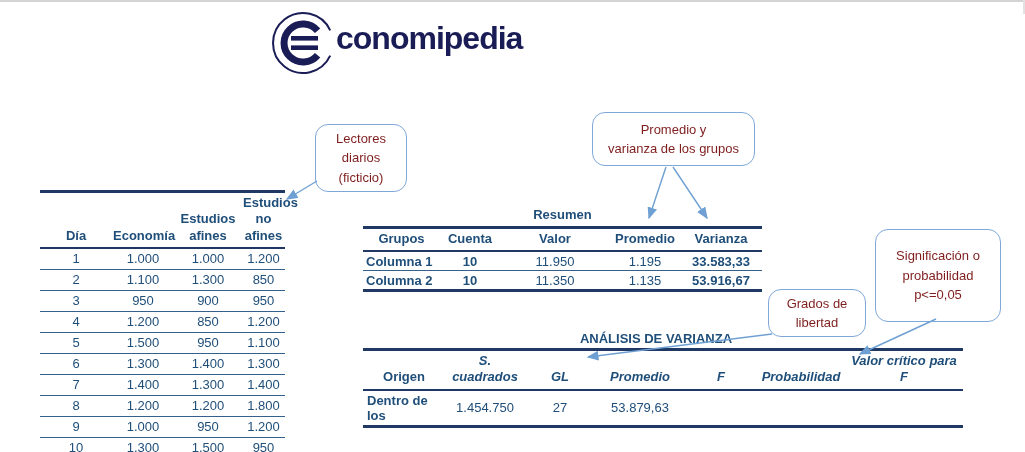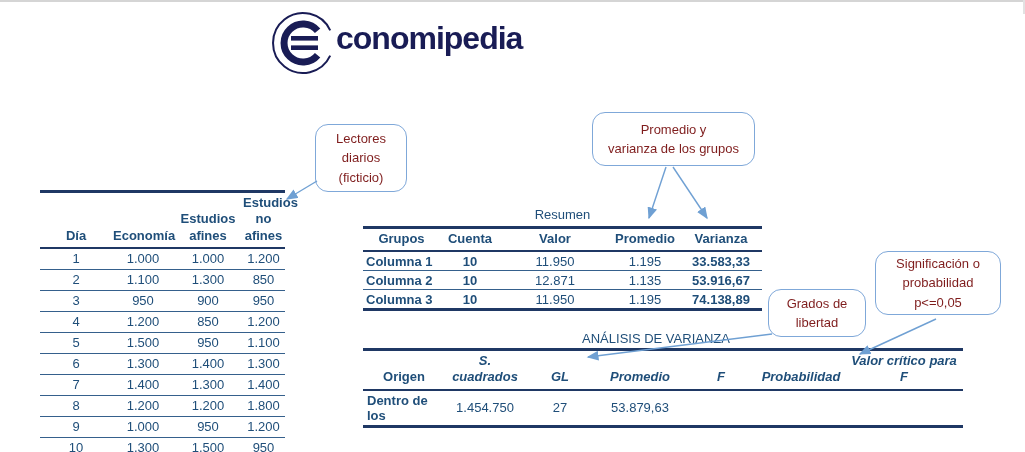--- a/index.html
+++ b/index.html
@@ -62,36 +62,36 @@
   #anova-table col:nth-child(4){width:90px;}
   #anova-table col:nth-child(5){width:72px;}
   #anova-table col:nth-child(6){width:88px;}
   #anova-table col:nth-child(7){width:118px;}
   #anova-table thead th{font-style:italic;}
   #anova-table thead th:first-child{font-style:normal;}
   #anova-table tbody td{padding:2px 1px;}
   #anova-table tbody td:first-child{text-align:left;font-weight:bold;padding-left:4px;}
 
   .tbl-title{
-    position:absolute;color:#1f4e79;font-size:13px;font-weight:normal;text-align:center;
+    position:absolute;color:#1f4e79;font-size:13px;font-weight:bold;text-align:center;
   }
   #resumen-title{left:363px;top:207px;width:399px;}
   #anova-title{left:363px;top:331px;width:586px;}
 
   
   .callout{
     position:absolute;border:1.5px solid #7fa8d9;border-radius:13px;background:#ffffff;
     color:#7f1d1d;font-size:13px;line-height:1.5;text-align:center;
     display:flex;align-items:center;justify-content:center;
     white-space:pre-line;box-sizing:border-box;padding:2px 4px;
   }
   #callout-lectores{left:315px;top:124px;width:92px;height:68px;}
   #callout-promedio{left:592px;top:112px;width:163px;height:54px;}
   #callout-grados{left:768px;top:289px;width:98px;height:48px;}
-  #callout-significacion{left:875px;top:251px;width:126px;height:64px;}
+  #callout-significacion{left:875px;top:229px;width:126px;height:93px;}
 
   .arrows{position:absolute;left:0;top:0;pointer-events:none;}
 </style>
 </head>
 <body>
 
 <div class="frame-top"></div>
 <div class="frame-right"></div>
 
 <div class="logo">
@@ -207,30 +207,23 @@
       <tr>
         <td>Columna 1</td>
         <td>10</td>
         <td>11.950</td>
         <td>1.195</td>
         <td>33.583,33</td>
       </tr>
       <tr>
         <td>Columna 2</td>
         <td>10</td>
-        <td>12.871</td>
+        <td>11.350</td>
         <td>1.135</td>
         <td>53.916,67</td>
-      </tr>
-      <tr>
-        <td>Columna 3</td>
-        <td>10</td>
-        <td>11.950</td>
-        <td>1.195</td>
-        <td>74.138,89</td>
       </tr>
     </tbody>
   </table>
 
 <div class="tbl-title" id="anova-title">ANÁLISIS DE VARIANZA</div>
 <table class="tbl" id="anova-table">
   <colgroup>
       <col>
       <col>
       <col>

